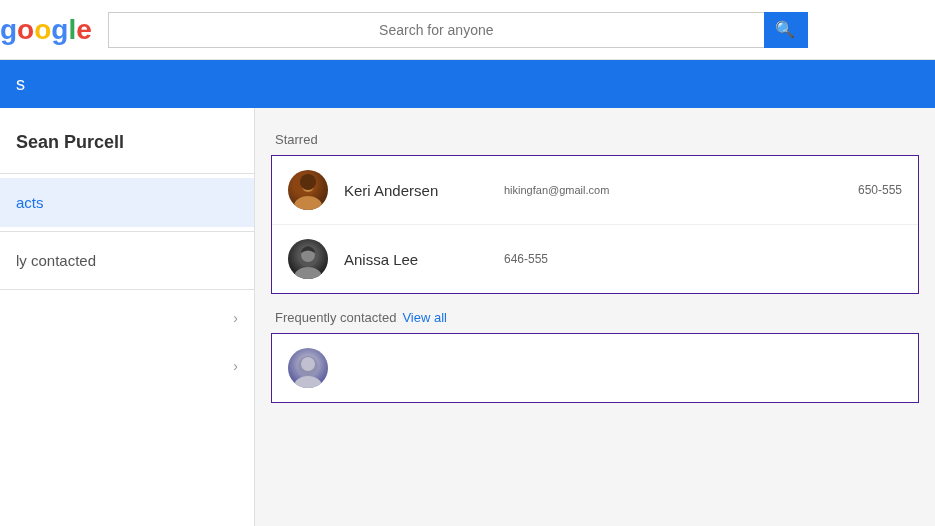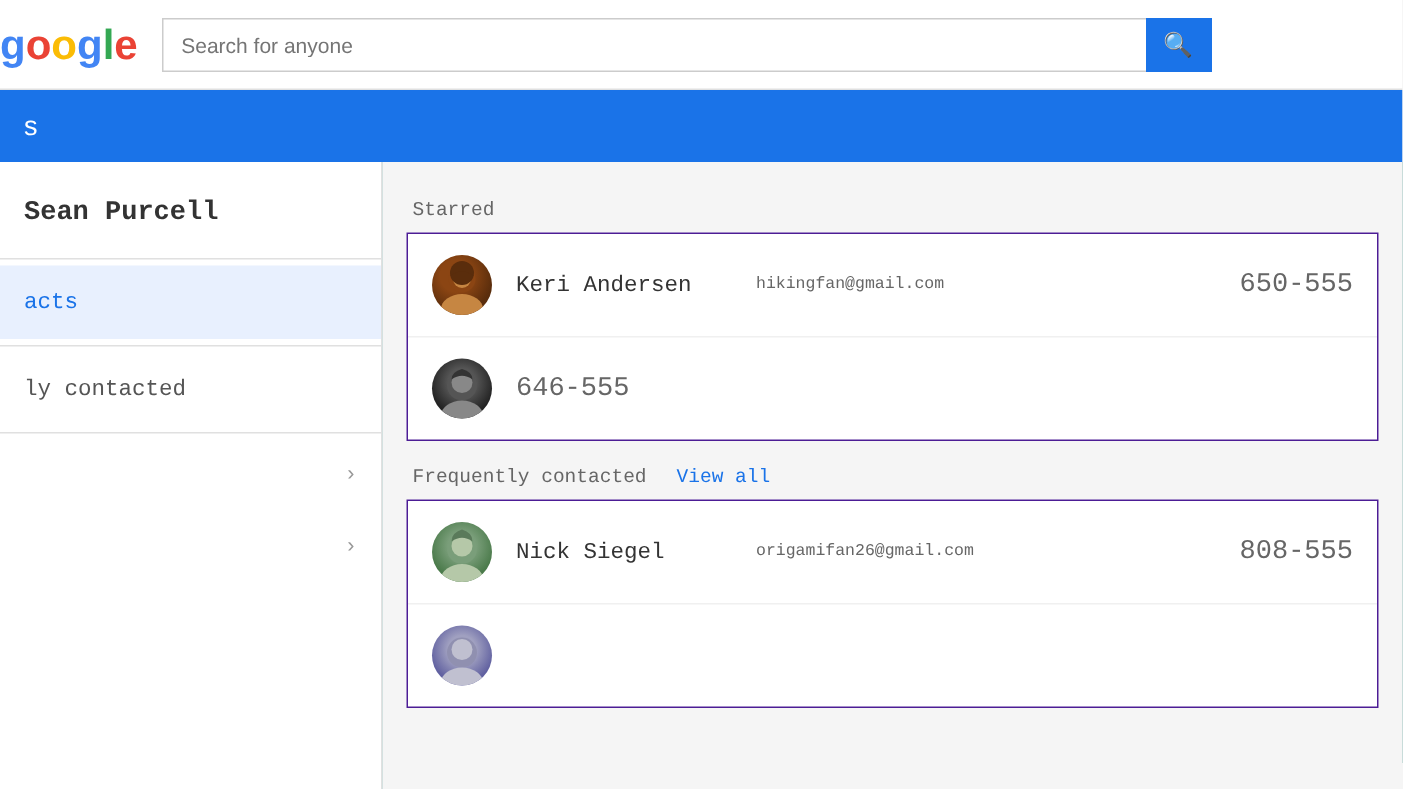--- a/index.html
+++ b/index.html
@@ -33,20 +33,21 @@
     }
     .search-input {
       flex: 1;
       height: 36px;
       border: 1px solid #ccc;
       border-right: none;
       padding: 0 12px;
       font-size: 14px;
       outline: none;
       color: #333;
+      text-align: center;
     }
     .search-button {
       width: 44px;
       height: 36px;
       background: #1a73e8;
       border: none;
       cursor: pointer;
       display: flex;
       align-items: center;
       justify-content: center;
@@ -66,21 +67,20 @@
       color: white;
       font-size: 18px;
       font-weight: normal;
     }
 
     
     .main {
       display: flex;
       height: calc(526px - 60px - 48px);
       background: #0f766e;
-      font-family: Liberation Mono, monospace;
     }
 
     
     .sidebar {
       width: 255px;
       background: #fff;
       border-right: 1px solid #e0e0e0;
       padding-top: 16px;
       flex-shrink: 0;
     }
@@ -176,34 +176,34 @@
       font-weight: 500;
       min-width: 160px;
     }
     .contact-email {
       font-size: 11px;
       color: #666;
       flex: 1;
       margin-right: 16px;
     }
     .contact-phone {
-      font-size: 18px;
+      font-size: 12px;
       color: #666;
     }
 
     .section-header {
       display: flex;
       align-items: flex-end;
       padding: 12px 4px 8px 4px;
     }
     .view-all-link {
       font-size: 13px;
       color: #1a73e8;
       cursor: pointer;
-      margin-left: 20px;
+      margin-left: 6px;
       text-decoration: none;
     }
 
     
     .avatar svg {
       width: 100%;
       height: 100%;
     }
   </style>
 </head>
@@ -268,42 +268,30 @@
       </div>
       <div class="contact-row">
         <div class="avatar avatar-anissa">
           <svg viewBox="0 0 40 40" xmlns="http://www.w3.org/2000/svg">
             <circle cx="20" cy="18" r="10" fill="#555"></circle>
             <circle cx="20" cy="16" r="7" fill="#888"></circle>
             <ellipse cx="20" cy="38" rx="14" ry="10" fill="#888"></ellipse>
             <path d="M13 14 Q20 9 27 14 Q27 9 20 7 Q13 9 13 14" fill="#333"></path>
           </svg>
         </div>
+        <span class="contact-name">Anissa Lee</span>
         <span class="contact-phone">646-555</span>
       </div>
     </div>
 
     <div class="section-header">
       <span class="section-label" style="padding:0;">Frequently contacted</span>
       <a class="view-all-link">View all</a>
     </div>
     <div class="contact-card">
-      <div class="contact-row">
-        <div class="avatar avatar-nick">
-          <svg viewBox="0 0 40 40" xmlns="http://www.w3.org/2000/svg">
-            <circle cx="20" cy="18" r="10" fill="#7a9e7a"></circle>
-            <circle cx="20" cy="16" r="7" fill="#b5c8a8"></circle>
-            <ellipse cx="20" cy="38" rx="14" ry="10" fill="#b5c8a8"></ellipse>
-            <path d="M13 13 Q20 8 27 13 Q27 7 20 5 Q13 7 13 13" fill="#5a7a5a"></path>
-          </svg>
-        </div>
-        <span class="contact-name">Nick Siegel</span>
-        <span class="contact-email">origamifan26@gmail.com</span>
-        <span class="contact-phone">808-555</span>
-      </div>
       <div class="contact-row">
         <div class="avatar avatar-more">
           <svg viewBox="0 0 40 40" xmlns="http://www.w3.org/2000/svg">
             <circle cx="20" cy="18" r="10" fill="#9090b0"></circle>
             <circle cx="20" cy="16" r="7" fill="#c0c0d0"></circle>
             <ellipse cx="20" cy="38" rx="14" ry="10" fill="#c0c0d0"></ellipse>
           </svg>
         </div>
         <span class="contact-name"></span>
         <span class="contact-email"></span>

